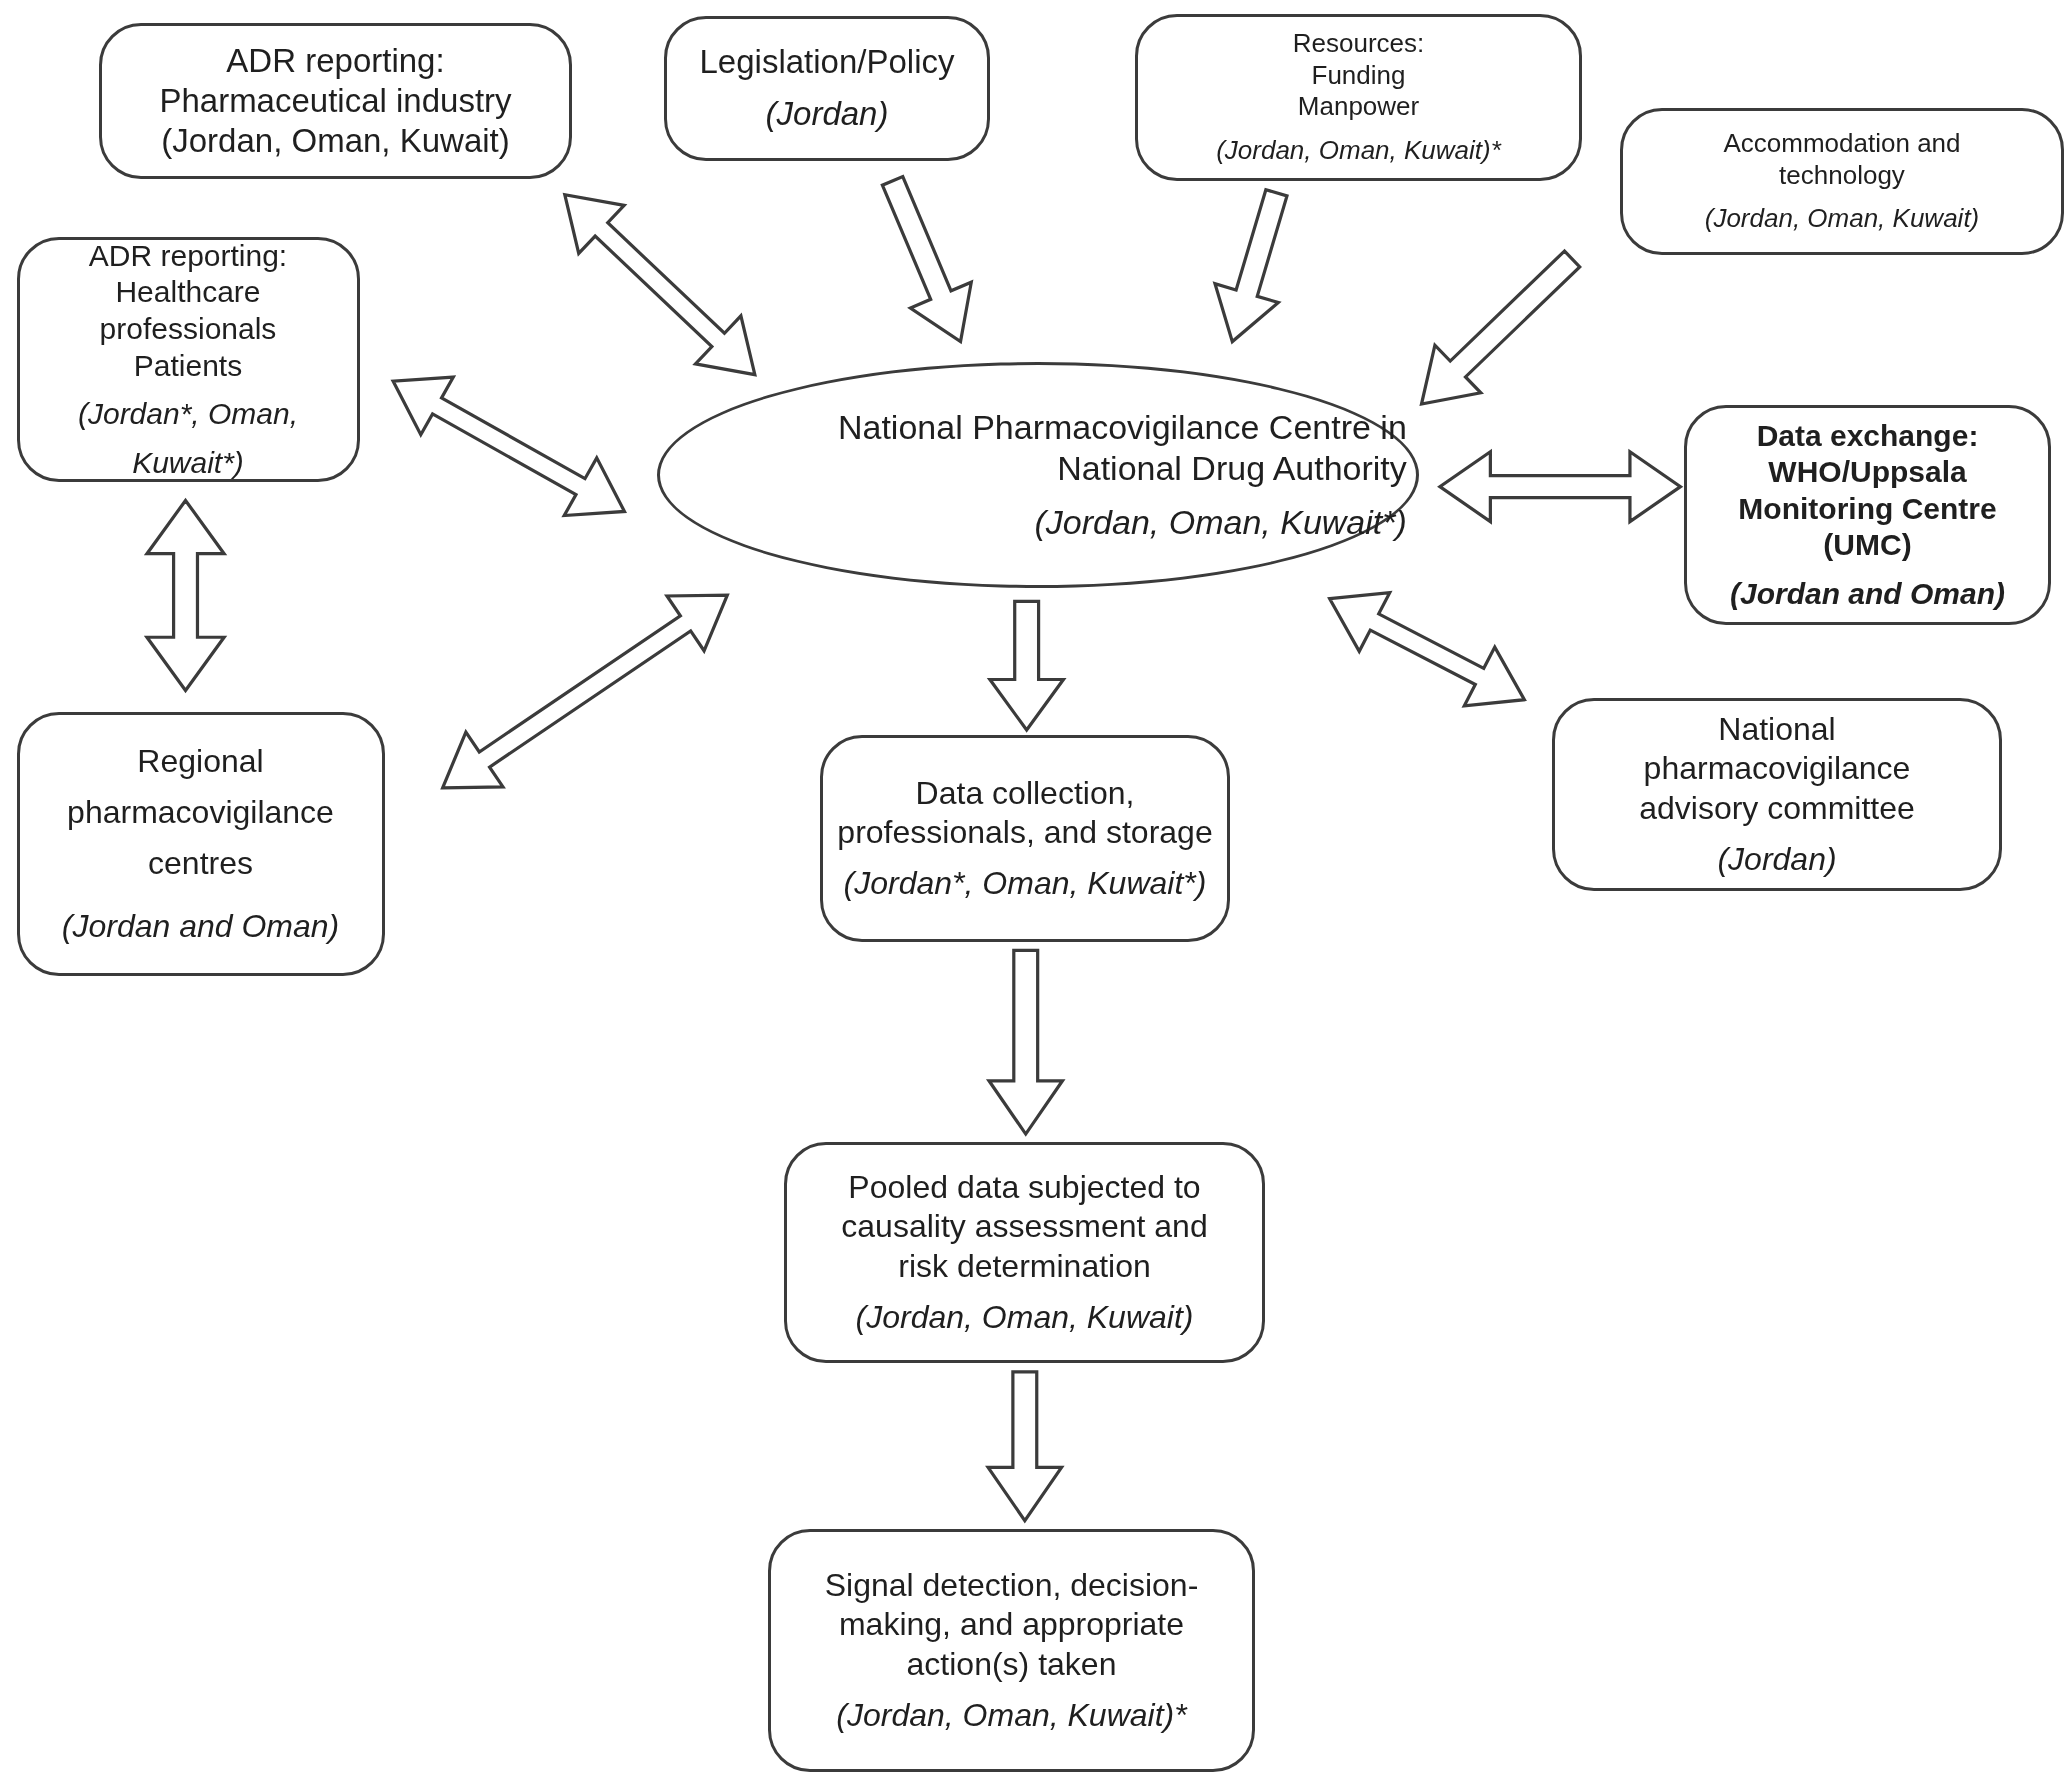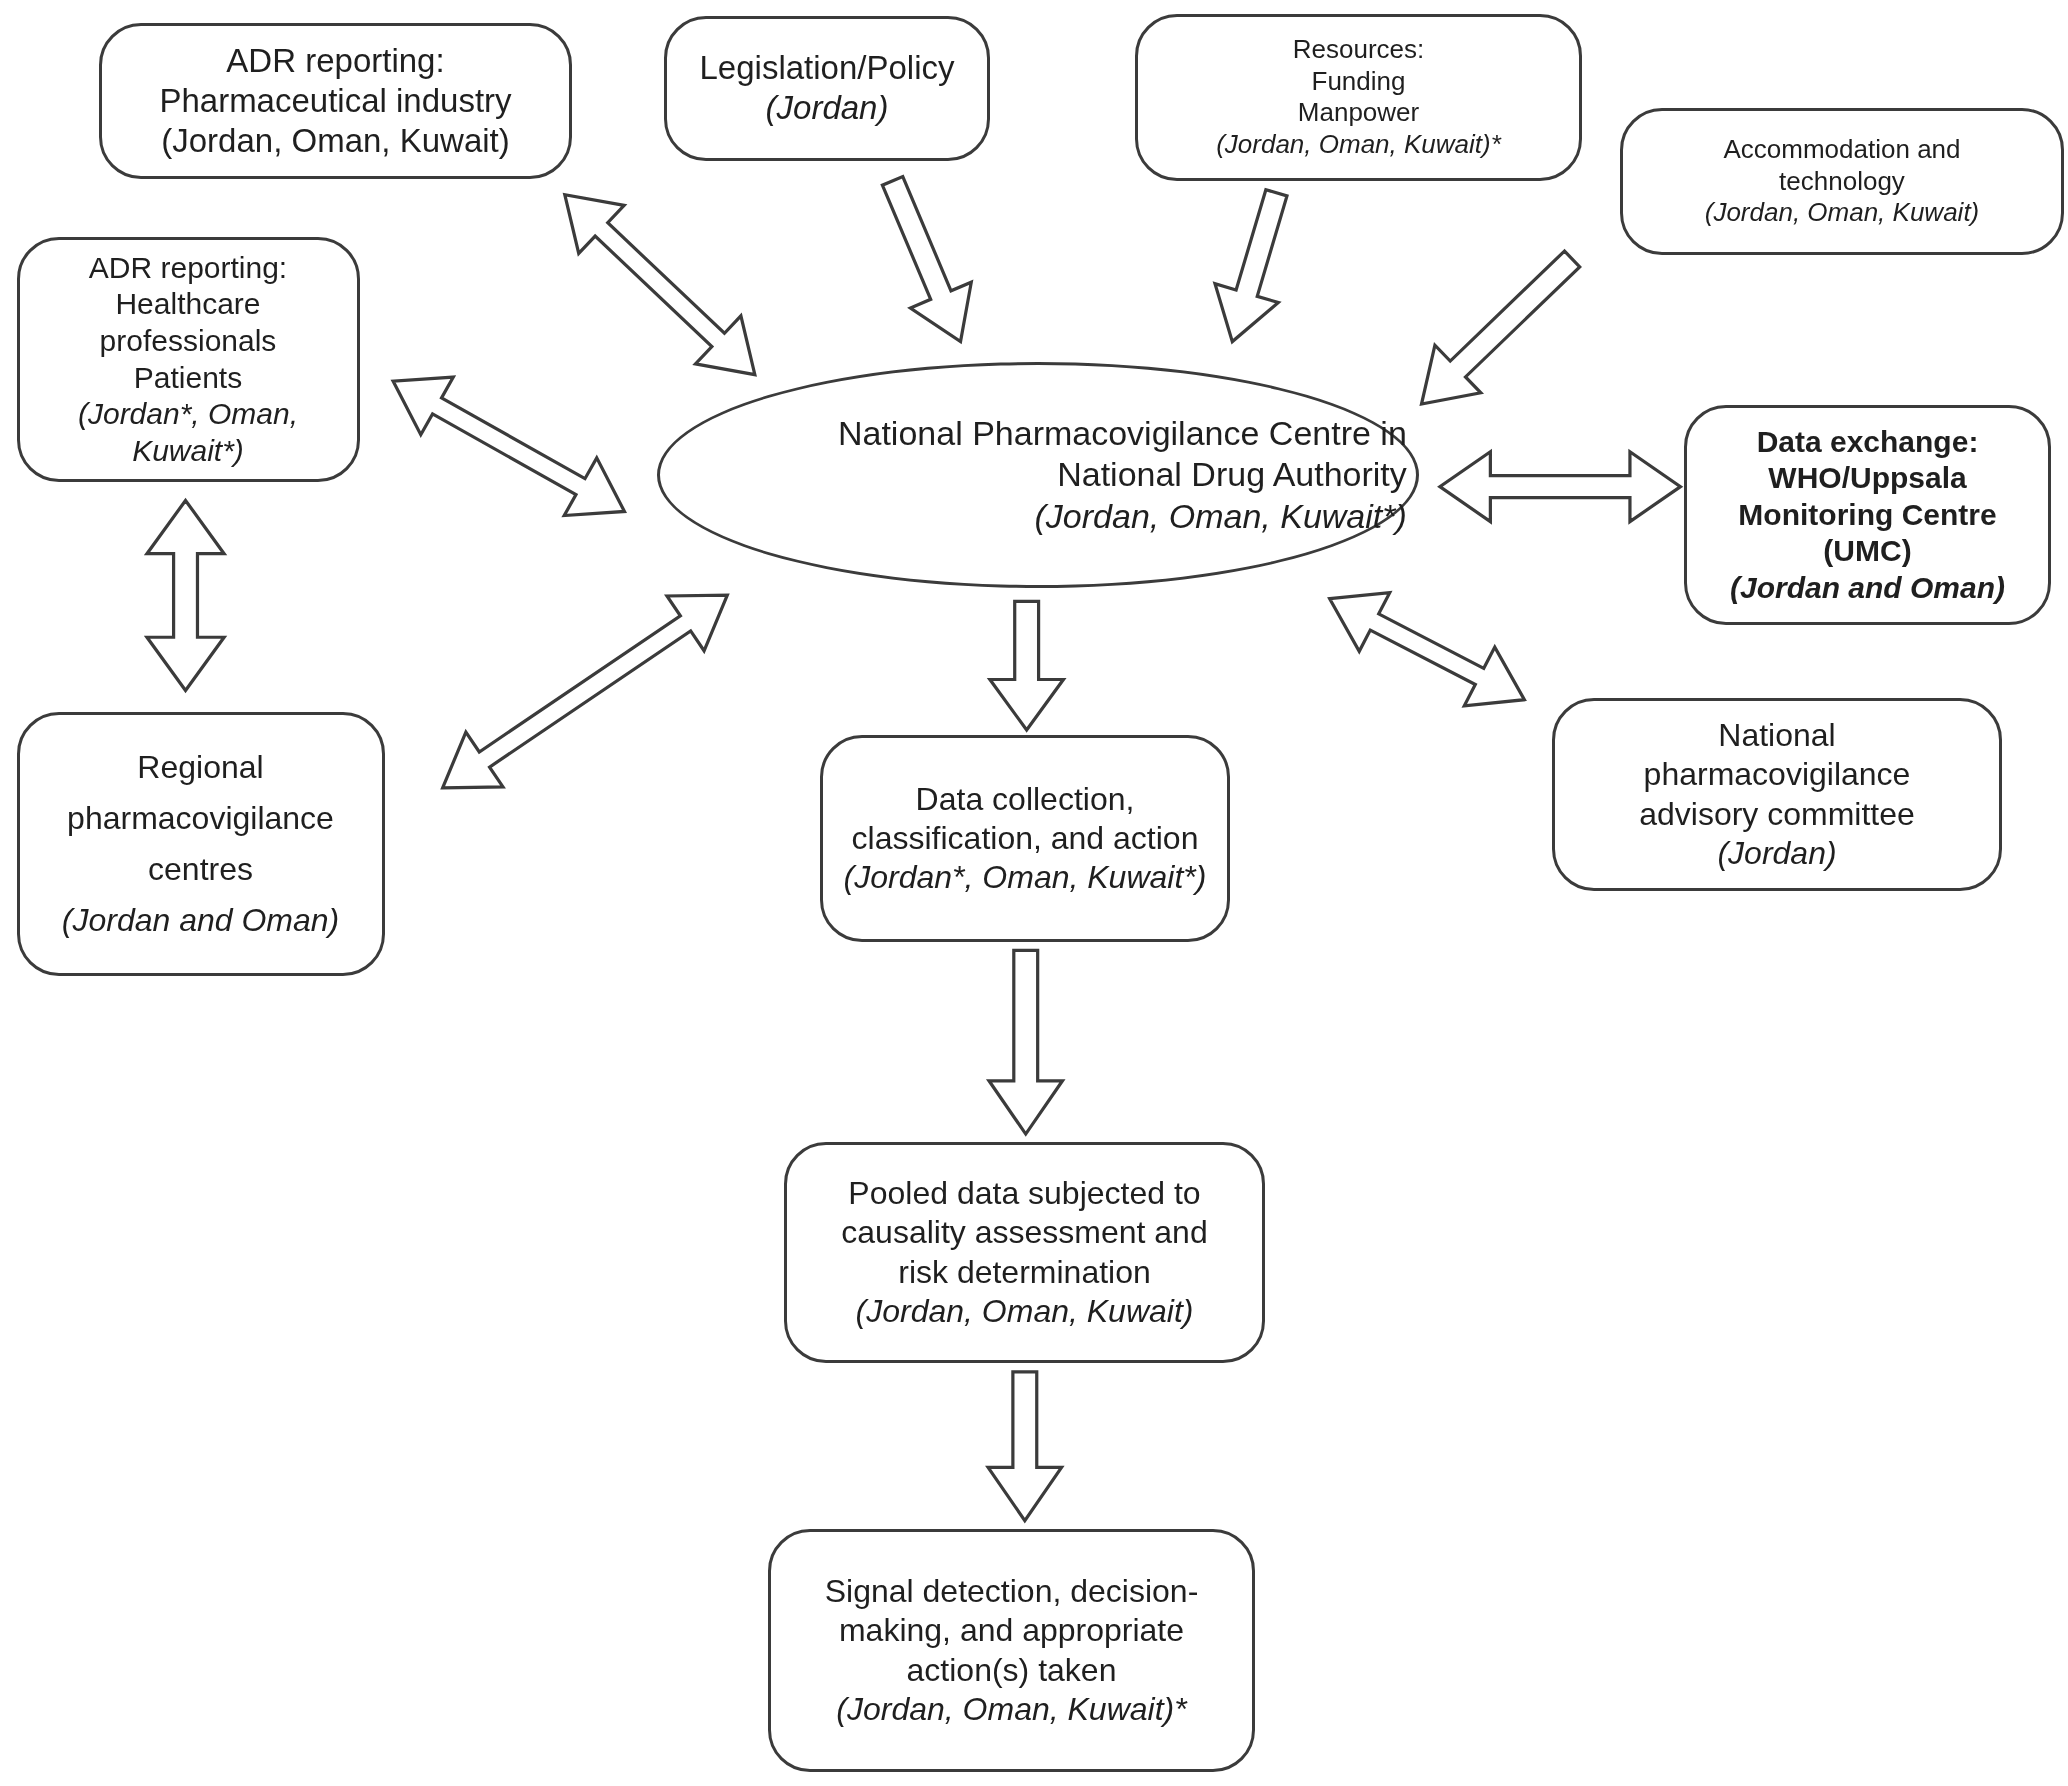--- a/index.html
+++ b/index.html
@@ -7,21 +7,21 @@
   .canvas{position:relative;width:2068px;height:1786px;background:#ffffff;overflow:hidden;}
   .arrow-layer{position:absolute;left:0;top:0;width:2068px;height:1786px;}
   .arrow-layer polygon{fill:#ffffff;stroke:#3b3b3b;stroke-width:3.5;stroke-miterlimit:9;stroke-linejoin:miter;}
   .node{
     position:absolute;display:flex;flex-direction:column;align-items:center;justify-content:center;
     text-align:center;border:3.7px solid #3b3b3b;border-radius:42px;background:#ffffff;
     color:#1f1f1f;line-height:1.22;box-sizing:border-box;padding:5.5px 9.2px;
   }
   .ellipse{border-radius:50%;}
   .ln{display:block;white-space:nowrap;}
-  .it{font-style:italic;}
+  .it{font-style:italic;margin-top:12px;}
   .fs36{font-size:33px;} .fs34{font-size:26px;} .fs33{font-size:30px;}
   .fs35{font-size:32px;} .fs37{font-size:34px;align-items:flex-end;}
 </style>
 </head>
 <body>
 
 <div class="canvas">
 
   <svg class="arrow-layer" viewBox="0 0 2252 1945" xmlns="http://www.w3.org/2000/svg">
     <polygon points="615,212 630.2,276 648.1,257.1 775.2,377.4 757.3,396.3 822,408 806.8,344 788.9,362.9 661.8,242.6 679.7,223.7"></polygon>
@@ -87,21 +87,21 @@
 
   <div class="node fs35" style="left:16.5px;top:712px;width:368px;height:264px;gap:12px;">
     <span class="ln">Regional</span>
     <span class="ln">pharmacovigilance</span>
     <span class="ln">centres</span>
     <span class="ln it">(Jordan and Oman)</span>
   </div>
 
   <div class="node fs35" style="left:820px;top:735px;width:410px;height:207px;">
     <span class="ln">Data collection,</span>
-    <span class="ln">classification, and action</span>
+    <span class="ln">professionals, and storage</span>
     <span class="ln it">(Jordan*, Oman, Kuwait*)</span>
   </div>
 
   <div class="node fs35" style="left:1552px;top:698px;width:450px;height:193px;">
     <span class="ln">National</span>
     <span class="ln">pharmacovigilance</span>
     <span class="ln">advisory committee</span>
     <span class="ln it">(Jordan)</span>
   </div>
 

